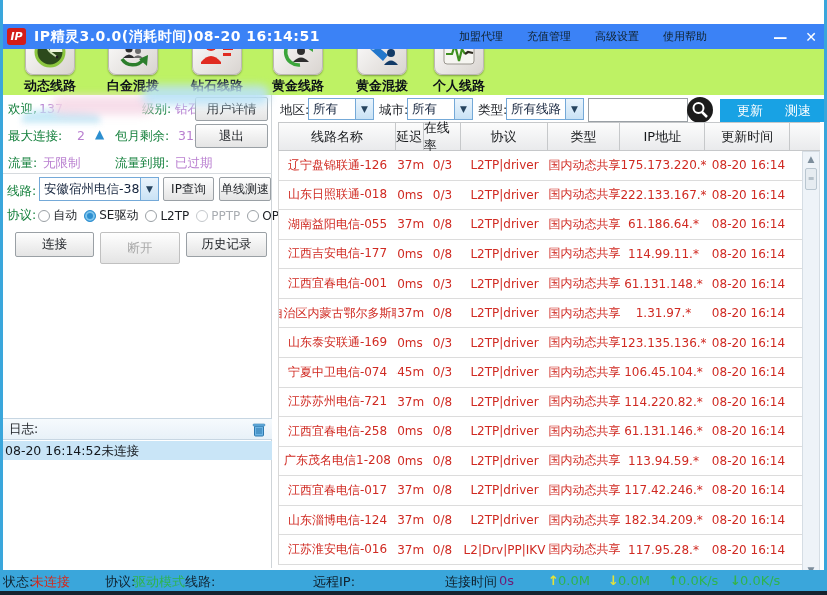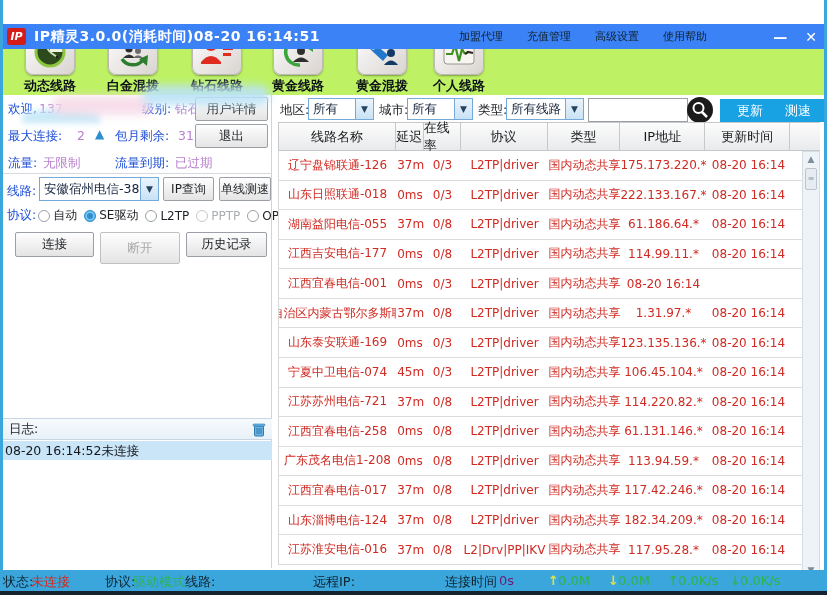--- a/index.html
+++ b/index.html
@@ -26,21 +26,21 @@
   .tool-ico { width:50px; height:47px; margin:0 auto; background:linear-gradient(135deg,#ffffff,#d8d3cf); border-radius:8px; box-shadow:0 1px 2px rgba(0,0,0,0.35), inset 0 0 0 1px #bdb8b4; display:flex; align-items:center; justify-content:center; }
   .tool-ico svg { width:38px; height:36px; }
   .tool-label { margin-top:2px; color:#0c1118; font-size:13px; font-weight:bold; white-space:nowrap; }
   .tool-hl { position:absolute; left:22px; top:84px; width:78px; height:14px; background:#bfe6f6; border-radius:50% 50% 0 0; filter:blur(3px); opacity:.85; }
 
   
   .blur-blob { position:absolute; border-radius:10px; filter:blur(4px); z-index:6; }
 
   
   .left-panel { position:absolute; left:3px; top:95px; width:269px; height:473px; background:#fff; border-right:1px solid #cfd4d8; }
-  .lbl { color:#1d4ed8; font-size:12.5px; white-space:nowrap; }
+  .lbl { color:#15803d; font-size:12.5px; white-space:nowrap; }
   .val { color:#b97fd0; font-size:12.5px; white-space:nowrap; }
   .abs { position:absolute; }
   .gbtn { position:absolute; background:linear-gradient(#fefefe,#e4e4e4); border:1px solid #9aa0a5; border-radius:2px; font-size:12.5px; color:#1c1f24; display:flex; align-items:center; justify-content:center; cursor:pointer; }
   .gbtn.disabled { color:#a8a8a8; border-color:#c0c0c0; }
   .sep { position:absolute; left:0; width:269px; height:1px; background:#d6dade; }
 
   .combo { position:absolute; border:1px solid #74a9d8; background:#fff; display:flex; align-items:center; }
   .combo .ctext { flex:1; font-size:12.5px; color:#14233c; padding-left:4px; white-space:nowrap; overflow:hidden; }
   .combo .carrow { width:18px; height:100%; background:linear-gradient(#eaf4fc,#c9e2f5); border-left:1px solid #74a9d8; display:flex; align-items:center; justify-content:center; font-size:9px; color:#27445f; cursor:pointer; }
 
@@ -327,20 +327,21 @@
           <div class="tcell c4">国内动态共享</div>
           <div class="tcell c5">114.99.11.*</div>
           <div class="tcell c6">08-20 16:14</div>
         </div>
         <div class="trow">
           <div class="tcell c0">江西宜春电信-001</div>
           <div class="tcell c1">0ms</div>
           <div class="tcell c2">0/3</div>
           <div class="tcell c3">L2TP|driver</div>
           <div class="tcell c4">国内动态共享</div>
+          <div class="tcell c5">61.131.148.*</div>
           <div class="tcell c6">08-20 16:14</div>
         </div>
         <div class="trow">
           <div class="tcell c0">自治区内蒙古鄂尔多斯联</div>
           <div class="tcell c1">237ms</div>
           <div class="tcell c2">0/8</div>
           <div class="tcell c3">L2TP|driver</div>
           <div class="tcell c4">国内动态共享</div>
           <div class="tcell c5">1.31.97.*</div>
           <div class="tcell c6">08-20 16:14</div>

